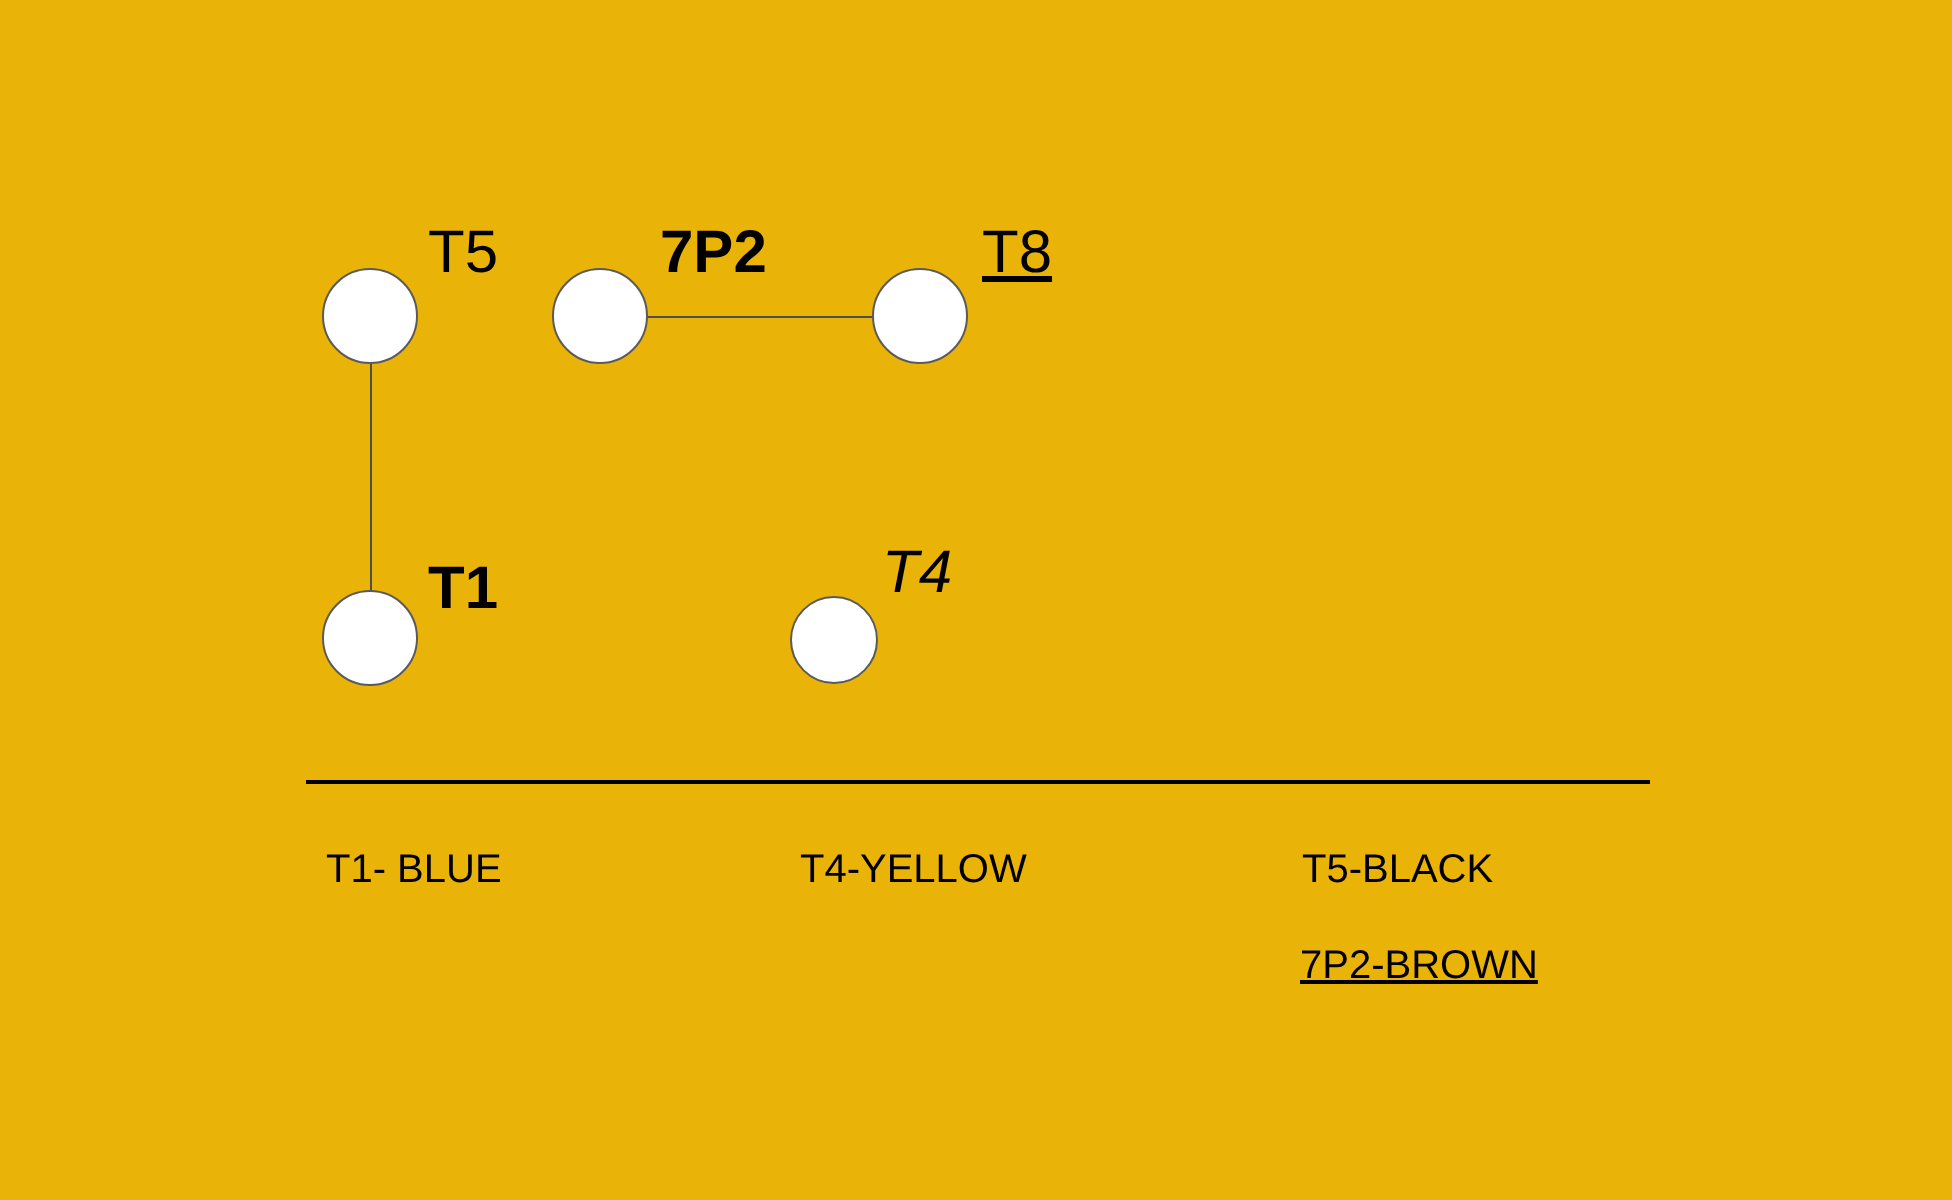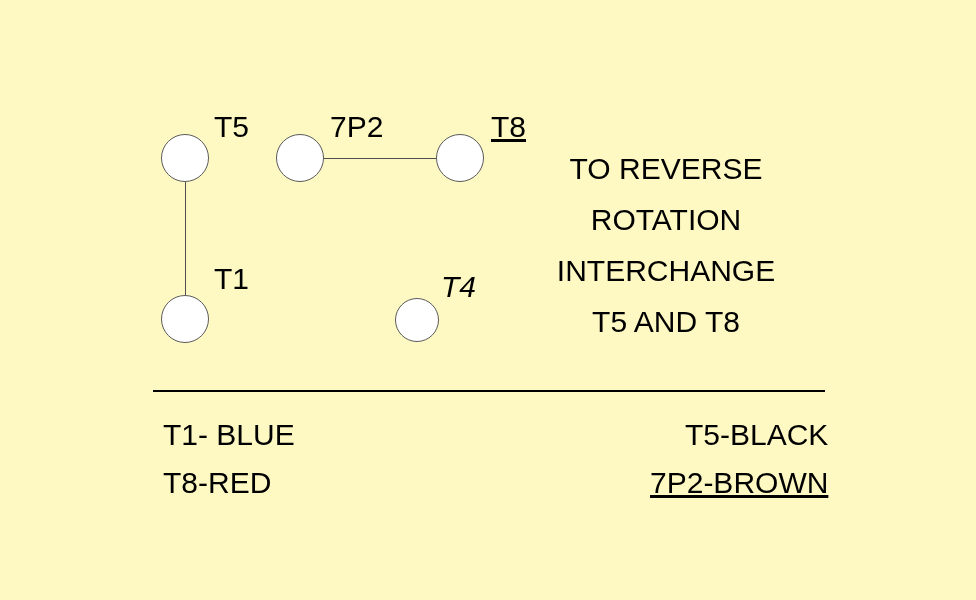--- a/index.html
+++ b/index.html
@@ -9,21 +9,21 @@
     background: #ffffff;
   }
   body {
     font-family: "Liberation Sans", sans-serif;
     color: #000000;
   }
   #canvas {
     position: relative;
     width: 976px;
     height: 600px;
-    background: #fef9c3;
+    background: #eab308;
     overflow: hidden;
   }
   
   .terminal {
     position: absolute;
     border: 1px solid #5a5a5a;
     border-radius: 50%;
     background: #ffffff;
     box-sizing: border-box;
   }
@@ -54,53 +54,47 @@
   .note-line { display: block; }
   
   .divider {
     position: absolute;
     background: #000000;
     height: 2px;
   }
   
   .legend-item {
     position: absolute;
-    font-size: 30px;
+    font-size: 20px;
     line-height: 30px;
     white-space: nowrap;
     color: #000000;
   }
 </style>
 </head>
 <body>
 
 <div id="canvas">
 
   <div class="wire wire-v" style="left:185px; top:181px; height:115px;"></div>
   <div class="wire wire-h" style="left:323px; top:158px; width:114px;"></div>
 
   <div class="terminal" style="left:161px; top:134px; width:48px; height:48px;"></div>
   <div class="terminal" style="left:161px; top:295px; width:48px; height:48px;"></div>
   <div class="terminal" style="left:276px; top:134px; width:48px; height:48px;"></div>
   <div class="terminal" style="left:436px; top:134px; width:48px; height:48px;"></div>
   <div class="terminal" style="left:395px; top:298px; width:44px; height:44px;"></div>
 
   <span class="node-label" style="left:214px; top:112px;">T5</span>
-  <span class="node-label" style="left:214px; top:264px;">T1</span>
-  <span class="node-label" style="left:330px; top:112px;">7P2</span>
+  <span class="node-label" style="left:214px; top:280px;font-weight:bold;">T1</span>
+  <span class="node-label" style="left:330px; top:112px;font-weight:bold;">7P2</span>
   <span class="node-label" style="left:491px; top:112px;text-decoration:underline;">T8</span>
   <span class="node-label" style="left:441px; top:272px;font-style:italic;">T4</span>
 
-  <div class="note-block" style="left:516px; top:143px; width:300px;">
-    <span class="note-line">TO REVERSE</span>
-    <span class="note-line">ROTATION</span>
-    <span class="note-line">INTERCHANGE</span>
-    <span class="note-line">T5 AND T8</span>
-  </div>
 
   <div class="divider" style="left:153px; top:390px; width:672px;"></div>
 
   <span class="legend-item" style="left:163px; top:420px;">T1- BLUE</span>
-  <span class="legend-item" style="left:163px; top:468px;">T8-RED</span>
-  <span class="legend-item" style="left:685px; top:420px;">T5-BLACK</span>
+  <span class="legend-item" style="left:400px; top:420px;">T4-YELLOW</span>
+  <span class="legend-item" style="left:651px; top:420px;">T5-BLACK</span>
   <span class="legend-item" style="left:650px; top:468px;text-decoration:underline;">7P2-BROWN</span>
 
 </div>
 
 </body></html>

